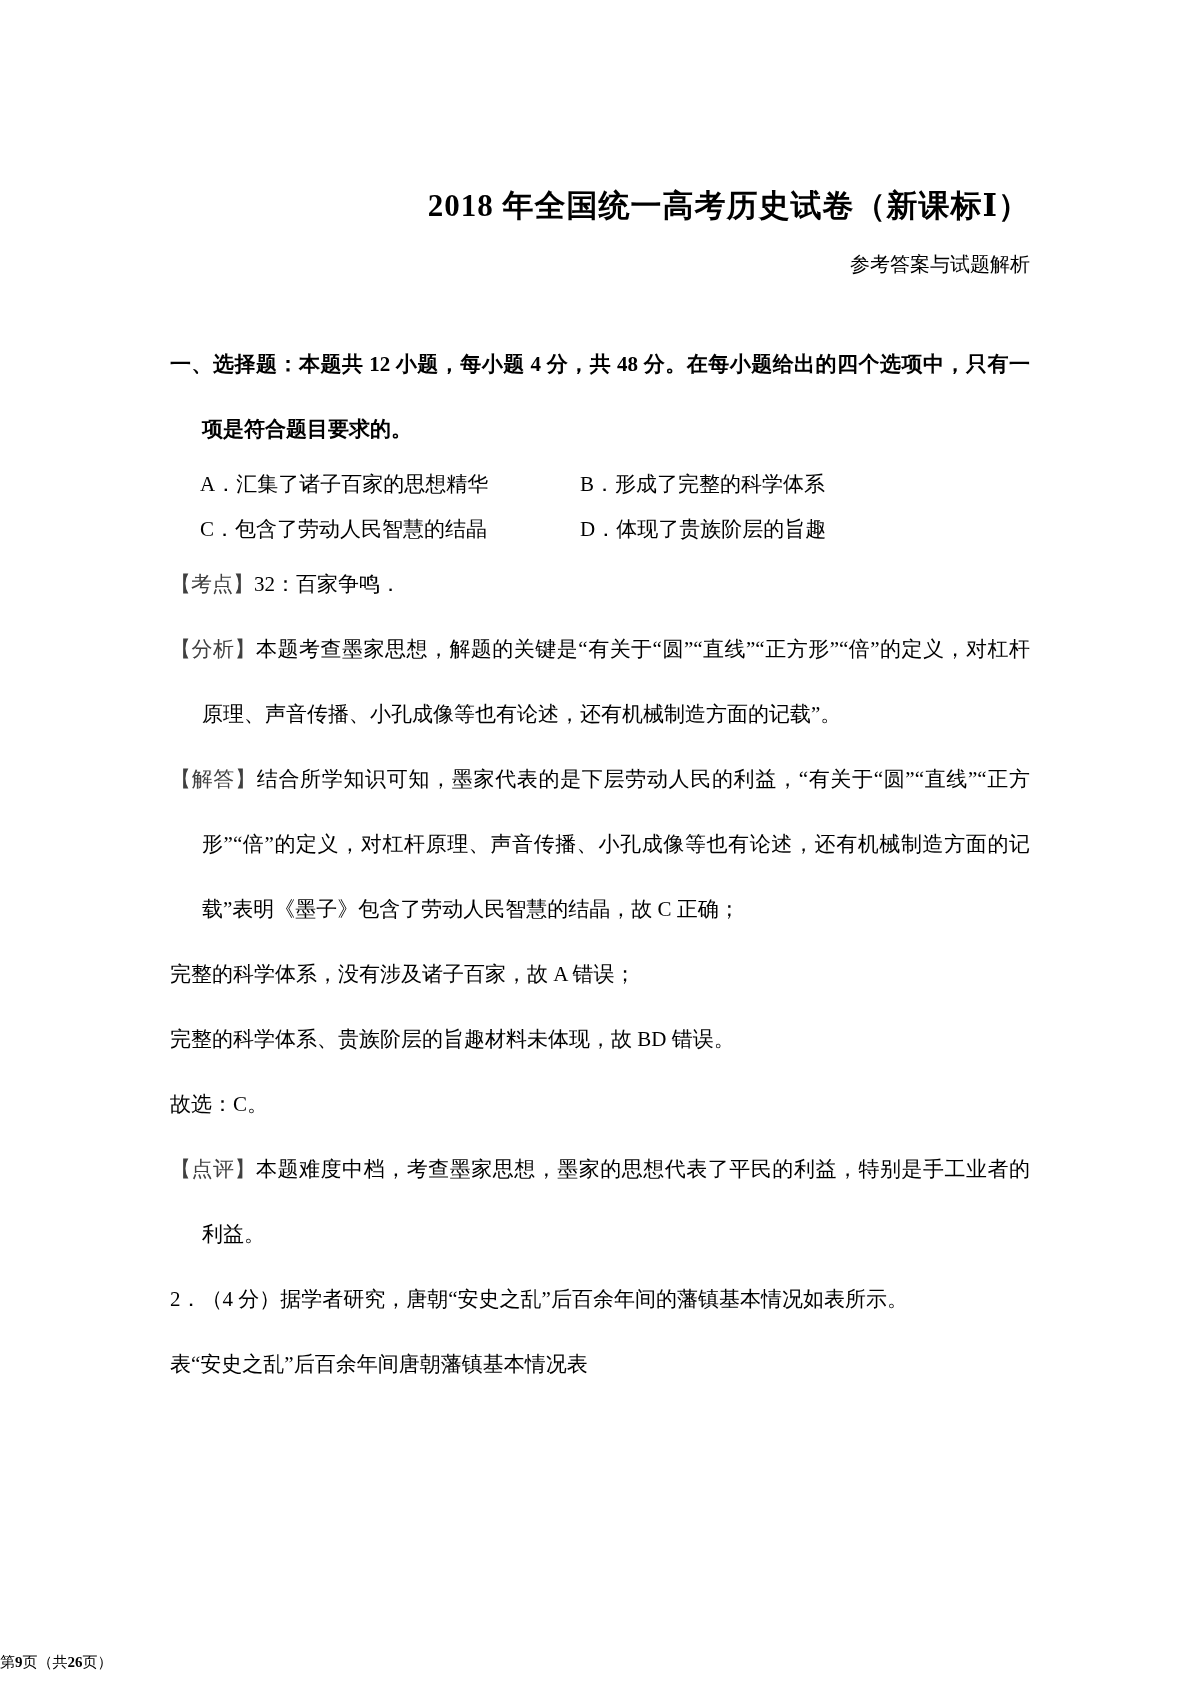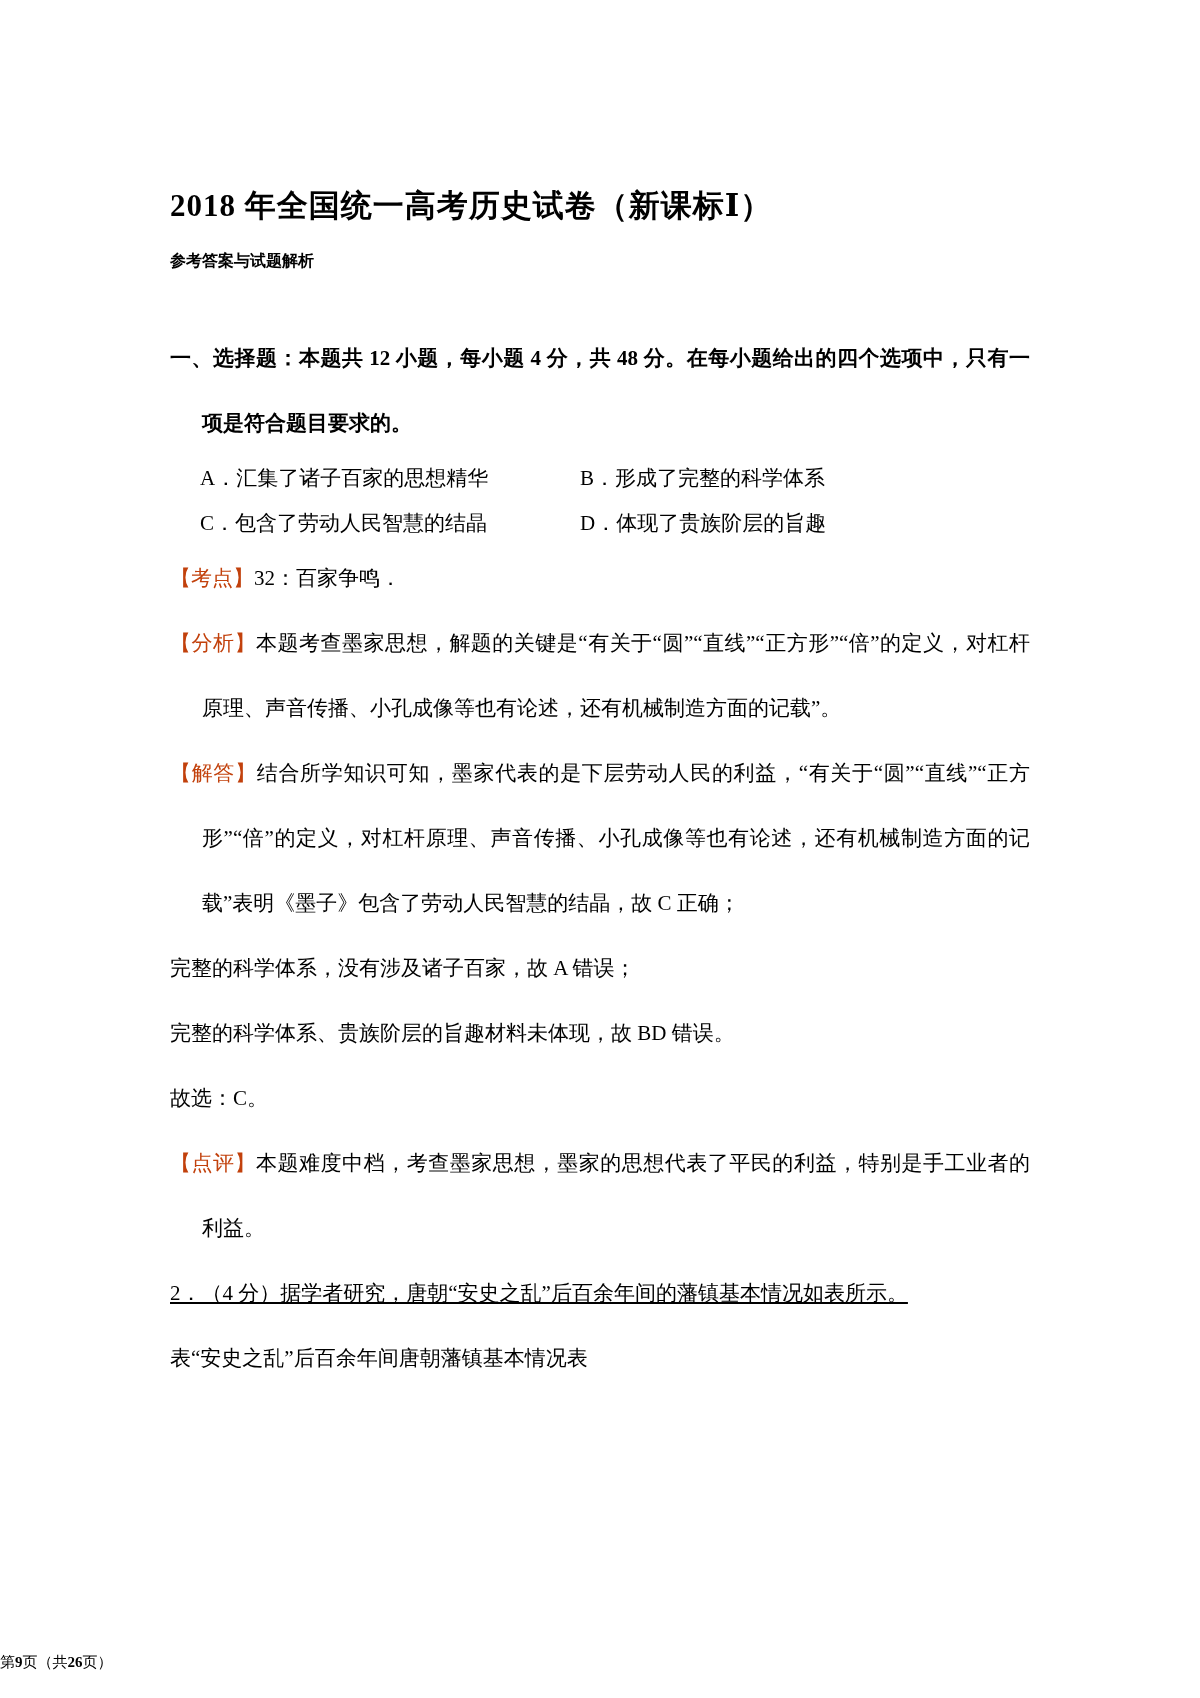--- a/index.html
+++ b/index.html
@@ -11,28 +11,28 @@
     background: #ffffff;
     color: #000000;
     font-family: "Liberation Serif", "DejaVu Serif", serif;
     box-sizing: border-box;
     padding: 185px 170px 0 170px;
     overflow: hidden;
   }
   .title {
     font-size: 31px;
     font-weight: bold;
-    text-align: left;
+    text-align: right;
     margin: 0 0 24px 0;
     letter-spacing: 1px;
   }
   .subtitle {
-    font-size: 16px;
-    font-weight: bold;
-    text-align: left;
+    font-size: 20px;
+    font-weight: normal;
+    text-align: right;
     margin: 0 0 54px 0;
   }
   p.body {
     margin: 0;
     font-size: 21px;
     line-height: 65px;
     text-align: justify;
   }
   .section-heading {
     font-weight: bold;
@@ -46,23 +46,23 @@
   .options {
     padding-left: 30px;
     margin: 0;
   }
   .opt-row {
     display: flex;
     font-size: 21px;
     line-height: 45px;
   }
   .opt-first { width: 380px; }
-  .blue { color: #c2410c; }
+  .blue { color: #404040; }
   .gap-lg { margin-top: 42px; }
-  .gap-q2 { margin-top: 54px; text-decoration: underline; }
+  .gap-q2 { margin-top: 54px; }
   .footer {
     position: absolute;
     left: 0;
     bottom: 26px;
     width: 100%;
     text-align: left;
     font-size: 15px;
   }
   .footer .bold { font-weight: bold; }
 </style>

